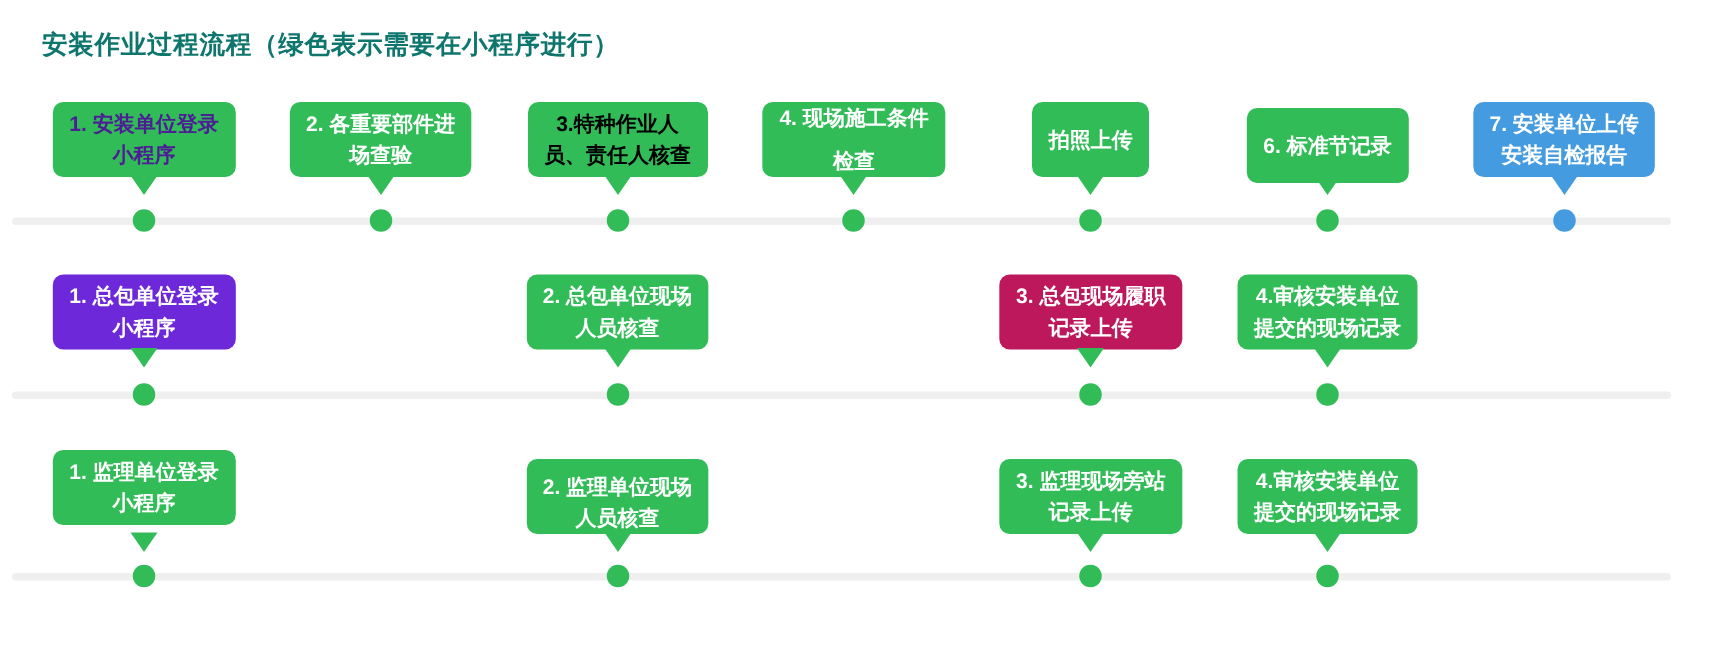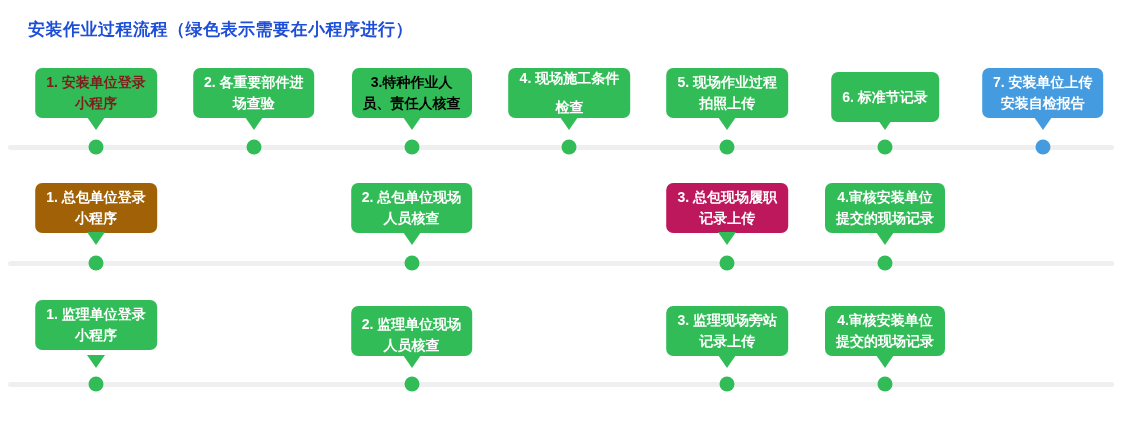--- a/index.html
+++ b/index.html
@@ -58,24 +58,24 @@
     width: 15px;
     height: 15px;
     border-radius: 50%;
     transform: translate(-50%, -50%);
   }
 </style>
 </head>
 <body>
 
 <div class="canvas">
-  <h1 class="title" style="color: #1d4ed8; font-family: Liberation Mono, monospace;">安装作业过程流程（绿色表示需要在小程序进行）</h1>
+  <h1 class="title" style="color: #0f766e; font-family: Liberation Mono, monospace;">安装作业过程流程（绿色表示需要在小程序进行）</h1>
   <div>
       <div class="timeline-line" style="left: 8px; width: 1106px; top: 144.5px; background: rgb(239, 239, 239);"></div>
-      <div class="step-bubble" style="left: 96px; top: 68px; background: rgb(50, 188, 87); color: #7f1d1d;">
+      <div class="step-bubble" style="left: 96px; top: 68px; background: rgb(50, 188, 87); color: #4c1d95;">
         <div>1. 安装单位登录</div>
         <div>小程序</div>
       </div>
       <div class="step-pointer" style="left: 96px; top: 117px; border-top-color: rgb(50, 188, 87);"></div>
       <div class="timeline-dot" style="left: 96px; top: 147px; background: rgb(50, 188, 87);"></div>
       <div class="step-bubble" style="left: 253.8px; top: 68px; background: rgb(50, 188, 87); color: rgb(255, 255, 255);">
         <div>2. 各重要部件进</div>
         <div>场查验</div>
       </div>
       <div class="step-pointer" style="left: 253.8px; top: 117px; border-top-color: rgb(50, 188, 87);"></div>
@@ -86,40 +86,39 @@
       </div>
       <div class="step-pointer" style="left: 411.6px; top: 117px; border-top-color: rgb(50, 188, 87);"></div>
       <div class="timeline-dot" style="left: 411.6px; top: 147px; background: rgb(50, 188, 87);"></div>
       <div class="step-bubble" style="left: 569.4px; top: 68px; background: rgb(50, 188, 87); color: rgb(255, 255, 255); justify-content: space-between;">
         <div>4. 现场施工条件</div>
         <div>检查</div>
       </div>
       <div class="step-pointer" style="left: 569.4px; top: 117px; border-top-color: rgb(50, 188, 87);"></div>
       <div class="timeline-dot" style="left: 569.4px; top: 147px; background: rgb(50, 188, 87);"></div>
       <div class="step-bubble" style="left: 727.2px; top: 68px; background: rgb(50, 188, 87); color: rgb(255, 255, 255);">
-        <div>5. 现场作业过程</div>
         <div>拍照上传</div>
       </div>
       <div class="step-pointer" style="left: 727.2px; top: 117px; border-top-color: rgb(50, 188, 87);"></div>
       <div class="timeline-dot" style="left: 727.2px; top: 147px; background: rgb(50, 188, 87);"></div>
       <div class="step-bubble" style="left: 885px; top: 72px; background: rgb(50, 188, 87); color: rgb(255, 255, 255);">
         <div>6. 标准节记录</div>
       </div>
       <div class="step-pointer" style="left: 885px; top: 117px; border-top-color: rgb(50, 188, 87);"></div>
       <div class="timeline-dot" style="left: 885px; top: 147px; background: rgb(50, 188, 87);"></div>
       <div class="step-bubble" style="left: 1042.8px; top: 68px; background: rgb(69, 155, 223); color: rgb(255, 255, 255);">
         <div>7. 安装单位上传</div>
         <div>安装自检报告</div>
       </div>
       <div class="step-pointer" style="left: 1042.8px; top: 117px; border-top-color: rgb(69, 155, 223);"></div>
       <div class="timeline-dot" style="left: 1042.8px; top: 147px; background: rgb(69, 155, 223);"></div>
     </div>
   <div>
       <div class="timeline-line" style="left: 8px; width: 1106px; top: 260.5px; background: rgb(239, 239, 239);"></div>
-      <div class="step-bubble" style="left: 96px; top: 183px; background: #a16207; color: rgb(255, 255, 255);">
+      <div class="step-bubble" style="left: 96px; top: 183px; background: #6d28d9; color: rgb(255, 255, 255);">
         <div>1. 总包单位登录</div>
         <div>小程序</div>
       </div>
       <div class="step-pointer" style="left: 96px; top: 232px; border-top-color: rgb(50, 188, 87);"></div>
       <div class="timeline-dot" style="left: 96px; top: 263px; background: rgb(50, 188, 87);"></div>
       <div class="step-bubble" style="left: 411.6px; top: 183px; background: rgb(50, 188, 87); color: rgb(255, 255, 255);">
         <div>2. 总包单位现场</div>
         <div>人员核查</div>
       </div>
       <div class="step-pointer" style="left: 411.6px; top: 232px; border-top-color: rgb(50, 188, 87);"></div>

